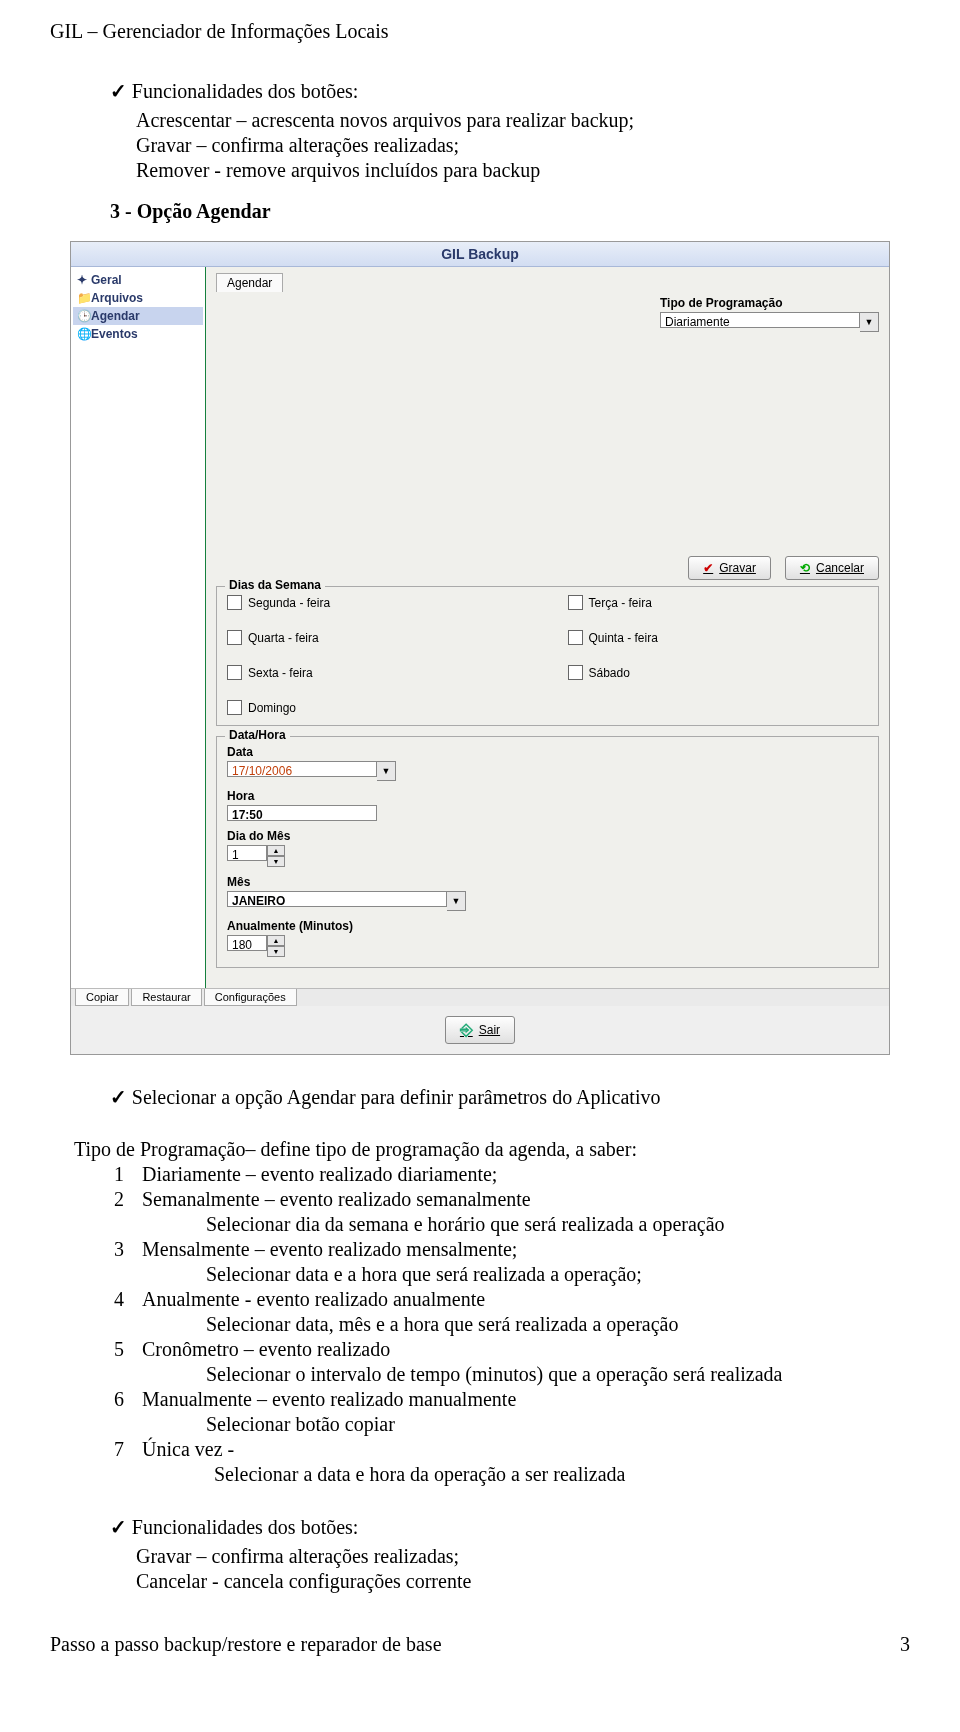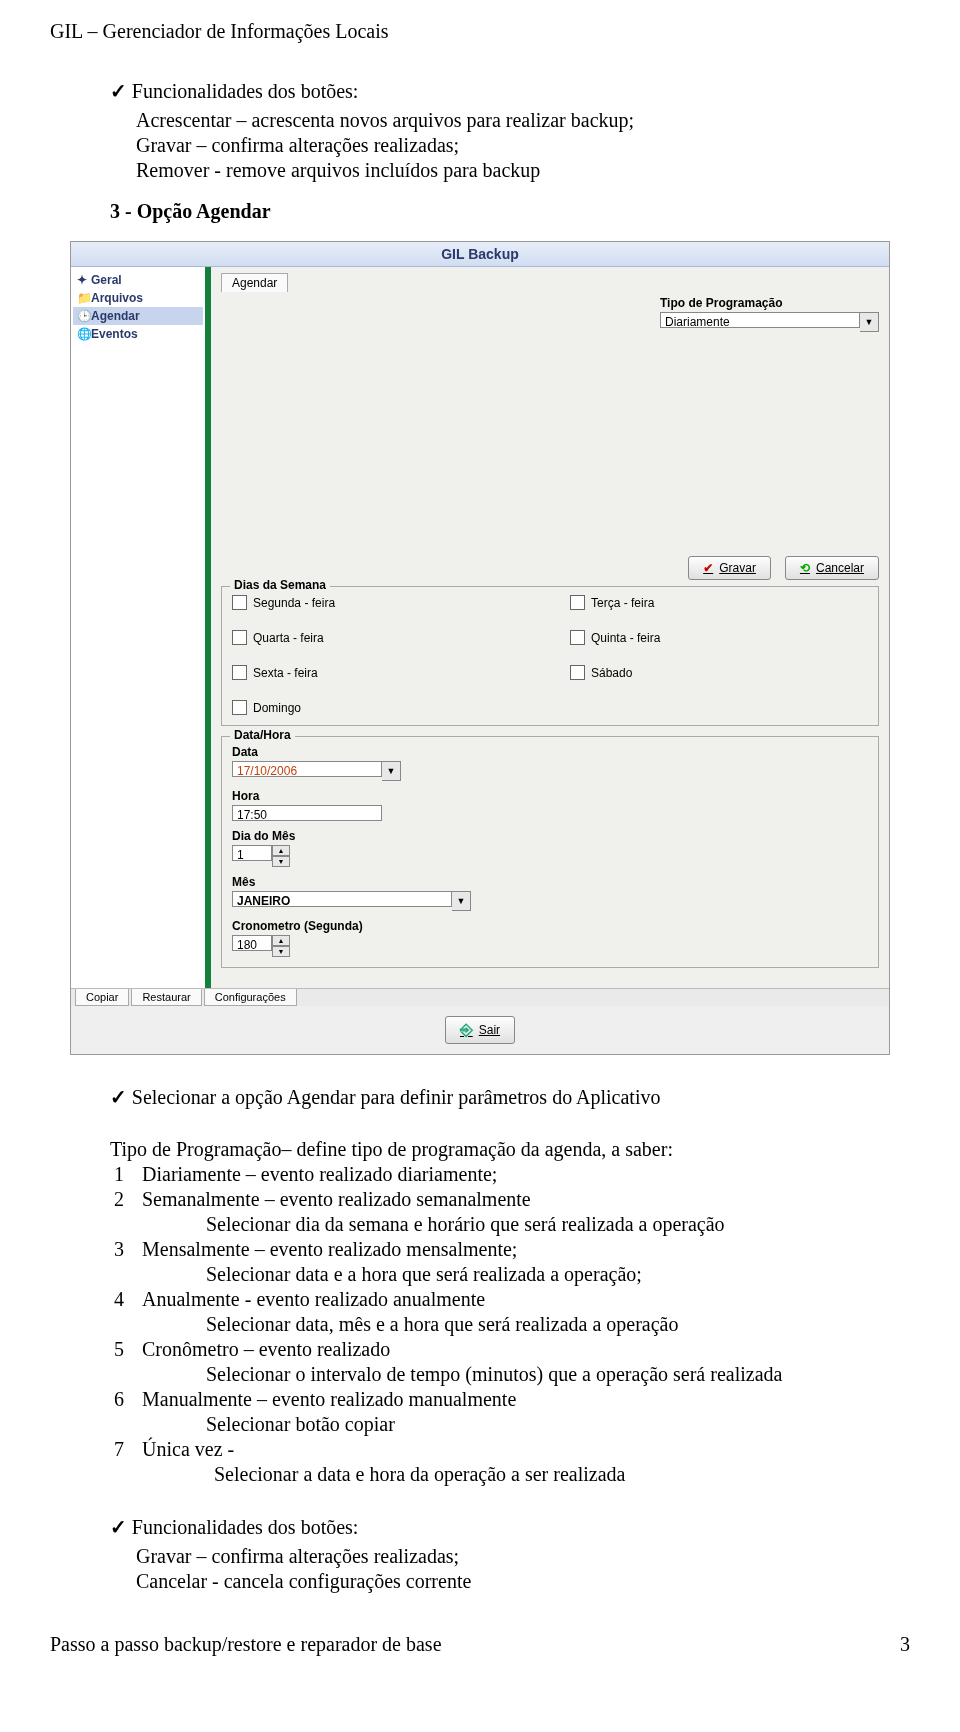--- a/index.html
+++ b/index.html
@@ -31,21 +31,21 @@
     text-align: center;
     font-weight: bold;
     color: #2a3a6a;
     padding: 4px;
     font-size: 14px;
   }
   .ss-body { display: flex; }
   .ss-sidebar {
     width: 130px;
     background: #fff;
-    border-right: 6px solid #15803d;
+    border-right: 1px solid #15803d;
     padding: 4px 2px;
   }
   .ss-side-item { padding: 2px 4px; font-weight: bold; color: #2a3a6a; font-size: 12px; }
   .ss-side-item.sel { background: #c8d4ee; }
   .ss-side-icon { display:inline-block; width:14px; }
   .ss-main { flex: 1; background: #f0f0ec; padding: 6px 10px 10px 10px; }
   .ss-tab-row { margin-bottom: 4px; }
   .ss-tab { display:inline-block; padding:2px 10px; border:1px solid #aaa; border-bottom:none; background:#fafafa; font-size:12px; }
   .ss-group {
     border: 1px solid #aaa;
@@ -180,41 +180,41 @@
         <div style="display:grid; grid-template-columns:1fr; gap:8px 40px;">
           <div>
             <span class="ss-label">Data</span>
             <div class="ss-dropdown">
               <div class="ss-input" style="width:150px; color:#c2410c;">17/10/2006</div>
               <div class="ss-dd-btn">▼</div>
             </div>
           </div>
           <div>
             <span class="ss-label">Hora</span>
-            <div class="ss-input" style="width:150px; font-weight:normal;">17:50</div>
+            <div class="ss-input" style="width:150px; font-weight:bold;">17:50</div>
           </div>
           <div>
             <span class="ss-label">Dia do Mês</span>
             <div class="ss-spin">
               <div class="ss-input" style="width:40px;">1</div>
               <div class="ss-spin-btns">
                   <div class="ss-spin-btn">▲</div>
                   <div class="ss-spin-btn">▼</div>
                 </div>
             </div>
           </div>
           <div>
             <span class="ss-label">Mês</span>
             <div class="ss-dropdown">
               <div class="ss-input" style="width:220px; font-weight:bold;">JANEIRO</div>
               <div class="ss-dd-btn">▼</div>
             </div>
           </div>
           <div>
-            <span class="ss-label">Cronometro (Segunda)</span>
+            <span class="ss-label">Anualmente (Minutos)</span>
             <div class="ss-spin">
               <div class="ss-input" style="width:40px;">180</div>
               <div class="ss-spin-btns">
                   <div class="ss-spin-btn">▲</div>
                   <div class="ss-spin-btn">▼</div>
                 </div>
             </div>
           </div>
         </div>
       </div>
@@ -228,21 +228,21 @@
   <div class="ss-exit-row">
     <div class="ss-btn" style="display:inline-flex;">
         <span class="icon-door">⎆</span>
         <span>Sair</span>
       </div>
   </div>
 </div>
 
 <div class="check-item">Selecionar a opção Agendar para definir parâmetros do Aplicativo</div>
 <br>
-<div style="margin-left:60px;">Tipo de Programação– define tipo de programação da agenda, a saber:</div>
+<div style="margin-left:24px;">Tipo de Programação– define tipo de programação da agenda, a saber:</div>
 
 <div class="num-list">
   <div class="num-row">
       <div class="n">1</div>
       <div>Diariamente – evento realizado diariamente;</div>
     </div>
   <div class="num-row">
       <div class="n">2</div>
       <div>Semanalmente – evento realizado semanalmente</div>
     </div>

